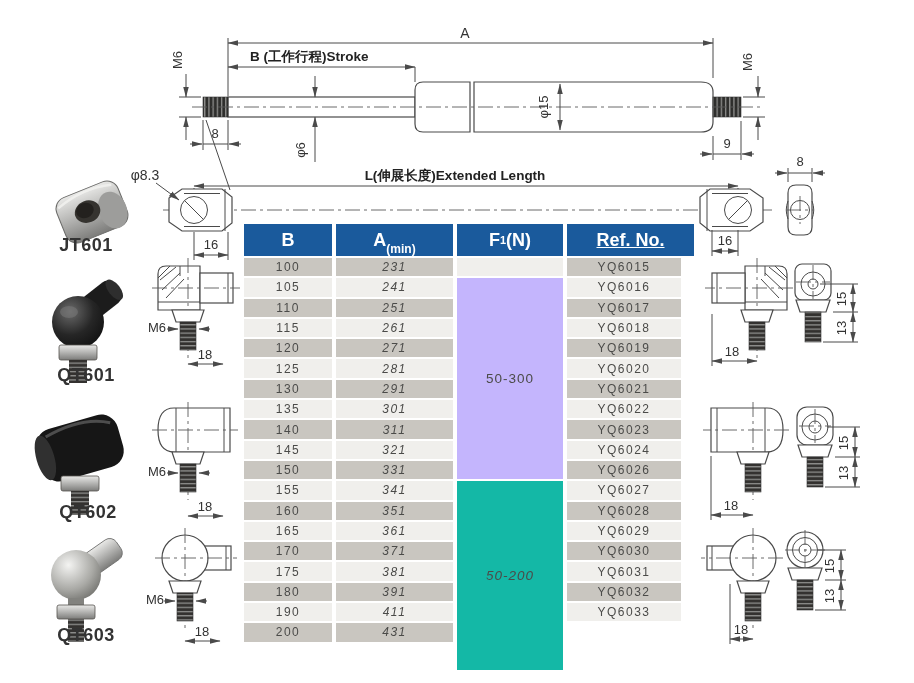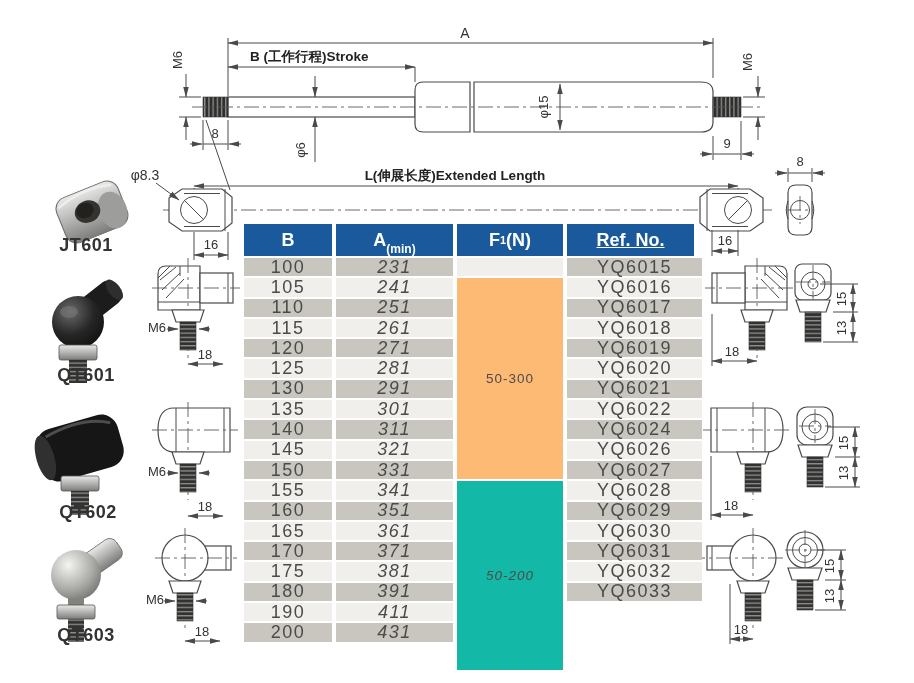--- a/index.html
+++ b/index.html
@@ -23,30 +23,30 @@
   .th{background:#1a5a9c;color:#fff;display:flex;align-items:center;justify-content:center;
       font-weight:700;font-size:18px;}
   .th .hsub{font-size:12px;font-weight:700;margin-top:17px;}
   .th sub{font-size:11px;font-weight:700;}
   .w-b{width:88px;}.w-a{width:117px;}.w-f{width:106px;}.w-ref{width:127px;text-decoration:underline;}
   .tbody{position:relative;margin-top:2px;height:386px;}
   .tcol{position:absolute;top:0;display:flex;flex-direction:column;}
   .col-b{left:0;width:88px;}
   .col-a{left:92px;width:117px;font-style:italic;}
   .col-f{left:213px;width:106px;}
-  .col-ref{left:323px;width:135px;}
+  .col-ref{left:323px;width:114px;}
   .cell{height:20.3px;box-sizing:border-box;border-bottom:2px solid #fff;
         display:flex;align-items:center;justify-content:center;
-        font-size:18px;letter-spacing:1.5px;color:#4b4b49;}
+        font-size:12px;letter-spacing:1.5px;color:#4b4b49;}
   .tcol .cell:nth-child(odd){background:#c9c6c0;}
   .tcol .cell:nth-child(even){background:#f0efec;}
   .fcell{box-sizing:border-box;border-bottom:2px solid #fff;display:flex;align-items:center;
          justify-content:center;font-size:13.5px;letter-spacing:1px;color:#4b4b49;}
   .f-blank{height:20.3px;background:#f0efec;}
-  .f-g1{height:203px;background:#fdba74;}
+  .f-g1{height:203px;background:#c4b5fd;}
   .f-g2{height:189px;background:#14b8a6;border-bottom:none;font-style:italic;}
 </style>
 </head>
 <body>
 
 <div class="stage">
 
 <svg class="art" width="914" height="683" viewBox="0 0 914 683">
   <defs>
     <marker id="ar" viewBox="0 0 10 6" refX="9.5" refY="3" markerWidth="11" markerHeight="7" orient="auto-start-reverse">
@@ -390,20 +390,21 @@
     </div>
     <div class="tcol col-ref">
       <div class="cell">YQ6015</div>
       <div class="cell">YQ6016</div>
       <div class="cell">YQ6017</div>
       <div class="cell">YQ6018</div>
       <div class="cell">YQ6019</div>
       <div class="cell">YQ6020</div>
       <div class="cell">YQ6021</div>
       <div class="cell">YQ6022</div>
+      <div class="cell">YQ6023</div>
       <div class="cell">YQ6024</div>
       <div class="cell">YQ6026</div>
       <div class="cell">YQ6027</div>
       <div class="cell">YQ6028</div>
       <div class="cell">YQ6029</div>
       <div class="cell">YQ6030</div>
       <div class="cell">YQ6031</div>
       <div class="cell">YQ6032</div>
       <div class="cell">YQ6033</div>
     </div>

